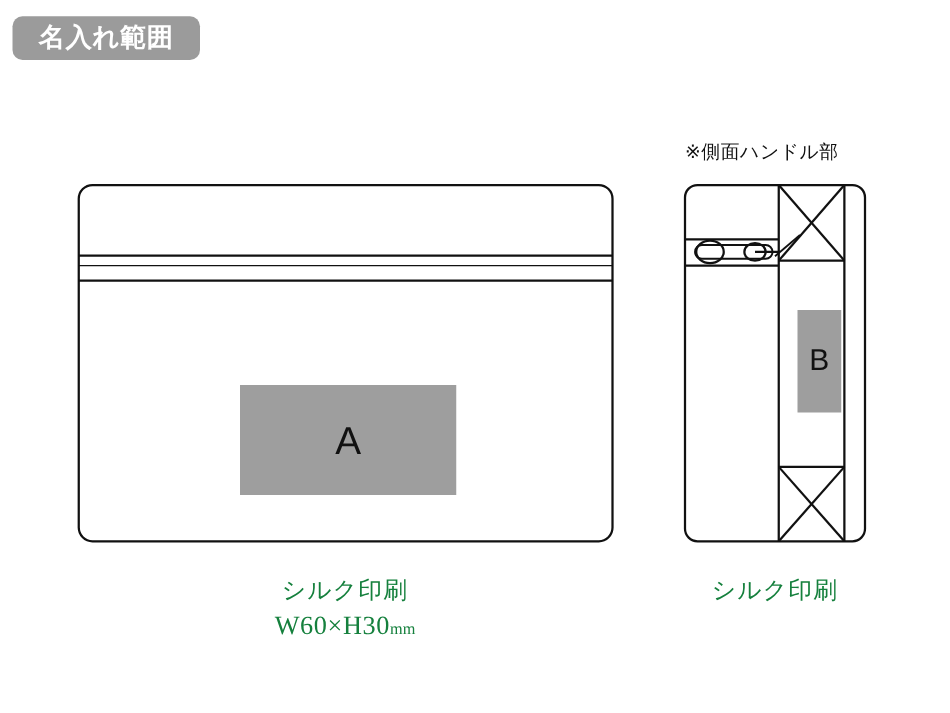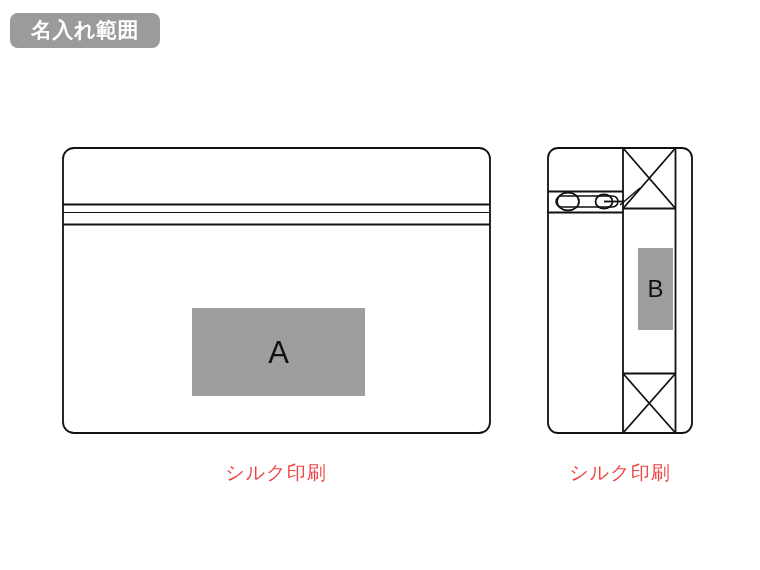--- a/index.html
+++ b/index.html
@@ -98,21 +98,21 @@
   }
 
   .caption {
     position: absolute;
     text-align: center;
     white-space: nowrap;
   }
   .caption-line {
     font-family: "DejaVu Serif", serif;
     font-size: 19px;
-    color: #ef4444;
+    color: #15803d;
     line-height: 28px;
     letter-spacing: 1px;
     white-space: nowrap;
   }
   .caption-line.dims {
     font-family: "Liberation Serif", serif;
     font-size: 21px;
     letter-spacing: 0.5px;
   }
   .unit {
@@ -183,22 +183,24 @@
   </svg>
 
   <div class="print-area" id="area-a">
     <span class="print-area-letter">A</span>
   </div>
 
   <div class="print-area" id="area-b">
     <span class="print-area-letter">B</span>
   </div>
 
+  <div class="note" id="side-note">※側面ハンドル部</div>
 
   <div class="caption" id="caption-front">
     <div class="caption-line">シルク印刷</div>
+    <div class="caption-line dims"><span>W60×H30</span><span class="unit">mm</span></div>
   </div>
 
   <div class="caption" id="caption-side">
     <div class="caption-line">シルク印刷</div>
   </div>
 
 </div>
 
 </body></html>

